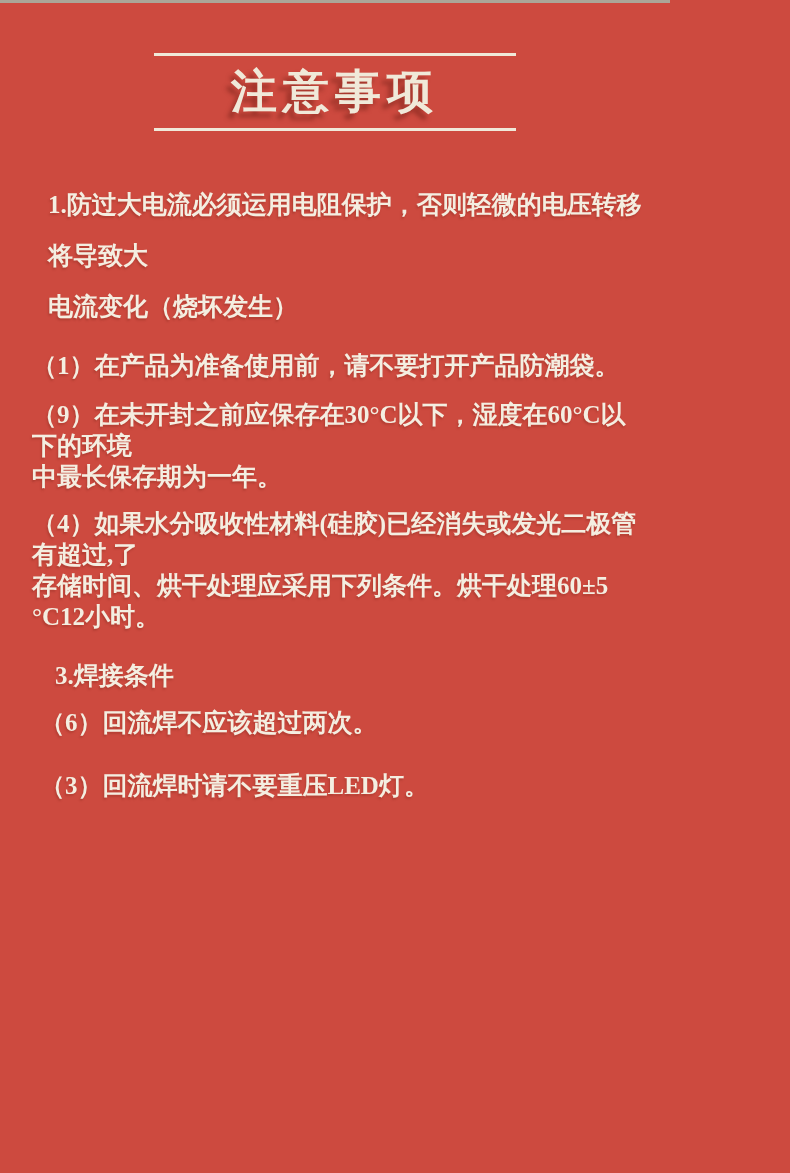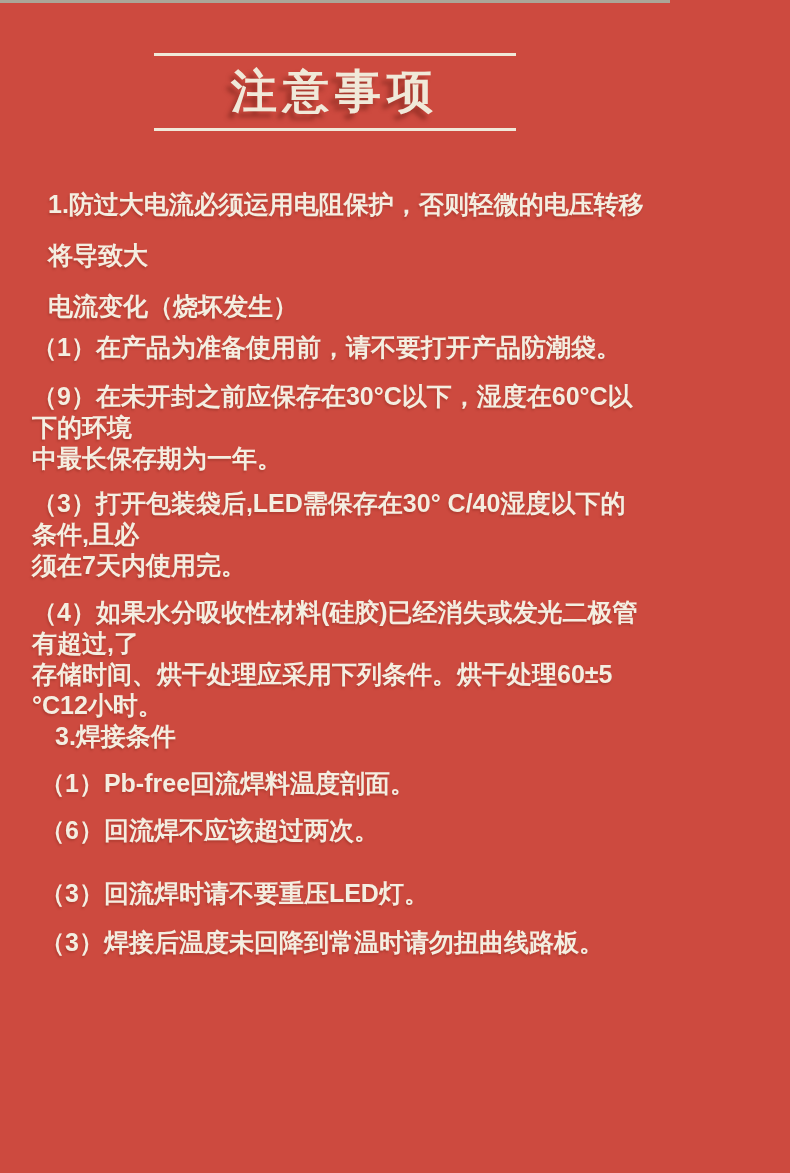--- a/index.html
+++ b/index.html
@@ -41,40 +41,41 @@
     font-weight: 800;
     letter-spacing: 6px;
     color: #F0E9D9;
     text-shadow: -5px 6px 4px rgba(118, 32, 24, 0.55);
   }
   .content {
     padding: 0 26px 0 30px;
     color: #F4EEE1;
     font-size: 25px;
     font-weight: 700;
+    font-family: Liberation Serif, serif;
   }
   .para {
     margin: 0;
     white-space: pre-line;
     text-shadow: -1px 2px 2px rgba(130, 40, 30, 0.35);
   }
   .tight { line-height: 31px; }
   .loose { line-height: 51px; }
   .ind-a { padding-left: 18px; }  
   .ind-b { padding-left: 22px; }  
   .ind-c { padding-left: 2px; }   
   .ind-d { padding-left: 25px; }  
   .ind-e { padding-left: 10px; }  
   .mt-p0  { margin-top: 48px; }
   .mt-p1  { margin-top: 28px; }
-  .mt-p2  { }
+  .mt-p2  { margin-top: 18px; }
   .mt-p3  { margin-top: 18px; }
   .mt-p4  { margin-top: 14px; }
   .mt-p5  { margin-top: 16px; }
-  .mt-p6  { }
+  .mt-p6  { margin-top: 28px; }
   .mt-p7  { margin-top: 16px; }
   .mt-p8  { margin-top: 16px; }
   .mt-p9  { margin-top: 32px; }
   .mt-p10 { margin-top: 18px; }
   .mt-p11 { margin-top: 42px; }
 </style>
 </head>
 <body>
 
 <div class="page">
@@ -86,24 +87,20 @@
     <h1 class="title">注意事项</h1>
     <div class="rule"></div>
   </header>
 
   <main class="content">
     <p class="para loose ind-a mt-p0">1.防过大电流必须运用电阻保护，否则轻微的电压转移将导致大
 电流变化（烧坏发生）</p>
     <p class="para tight ind-c mt-p2">（1）在产品为准备使用前，请不要打开产品防潮袋。</p>
     <p class="para tight ind-c mt-p3">（9）在未开封之前应保存在30°C以下，湿度在60°C以下的环境
 中最长保存期为一年。</p>
-    <p class="para tight ind-c mt-p4">（3）打开包装袋后,LED需保存在30° C/40湿度以下的条件,且必
-须在7天内使用完。</p>
     <p class="para tight ind-c mt-p5">（4）如果水分吸收性材料(硅胶)已经消失或发光二极管有超过,了
 存储时间、烘干处理应采用下列条件。烘干处理60±5 °C12小时。</p>
     <p class="para tight ind-d mt-p6">3.焊接条件</p>
-    <p class="para tight ind-e mt-p7">（1）Pb-free回流焊料温度剖面。</p>
     <p class="para tight ind-e mt-p8">（6）回流焊不应该超过两次。</p>
     <p class="para tight ind-e mt-p9">（3）回流焊时请不要重压LED灯。</p>
-    <p class="para tight ind-e mt-p10">（3）焊接后温度未回降到常温时请勿扭曲线路板。</p>
   </main>
 
 </div>
 
 </body></html>

